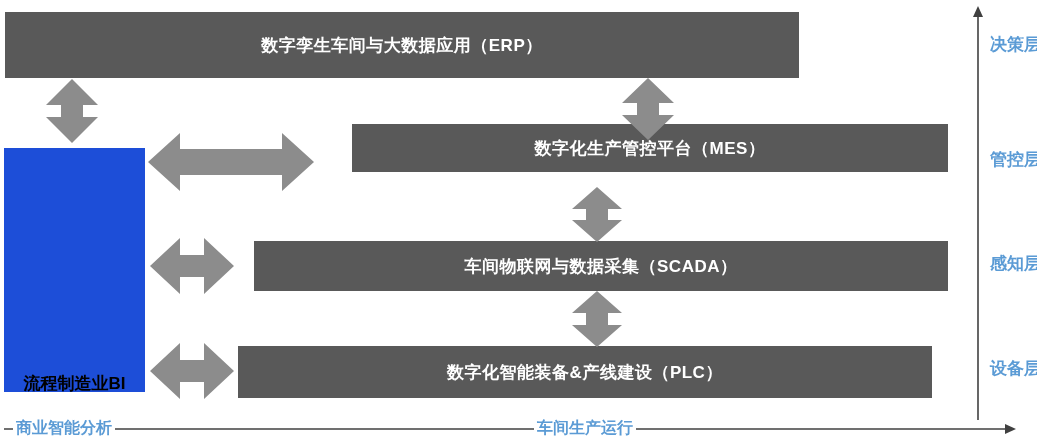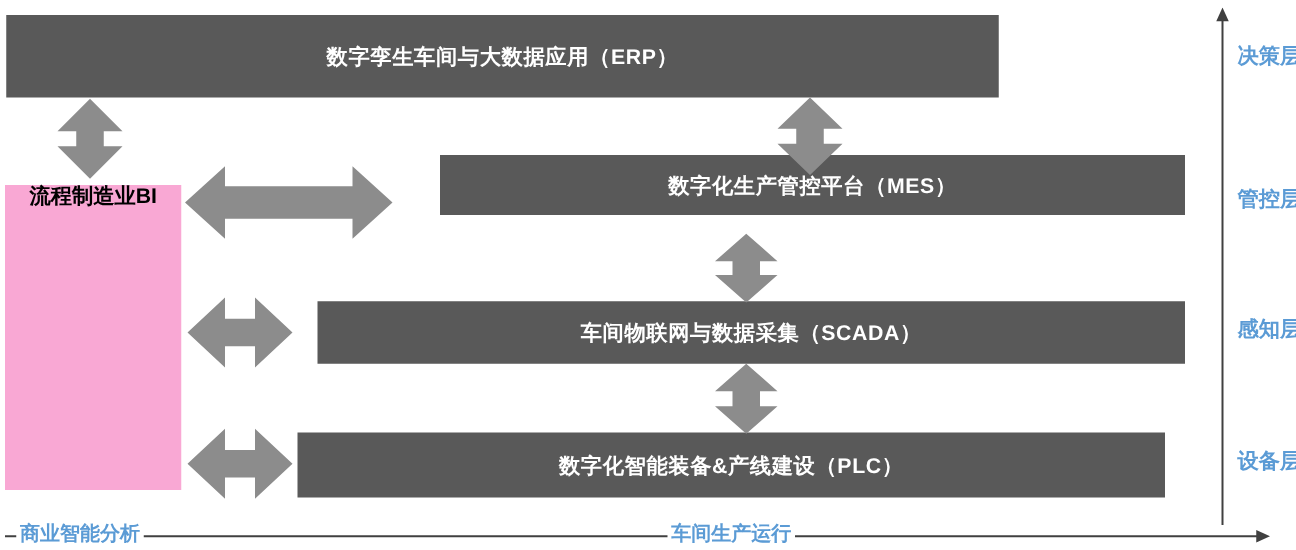--- a/index.html
+++ b/index.html
@@ -40,23 +40,23 @@
   #bar-scada { left: 254px; top: 241px; width: 694px; height: 50px; }
   #bar-plc   { left: 238px; top: 346px; width: 694px; height: 52px; }
 
   
   #box-bi {
     position: absolute;
     left: 4px;
     top: 148px;
     width: 141px;
     height: 244px;
-    background: #f9a8d4;
+    background: #1d4ed8;
     display: flex;
-    align-items: flex-start;
+    align-items: flex-end;
     justify-content: center;
     box-sizing: border-box;
   }
   #box-bi .bi-label {
     color: #000000;
     font-size: 17px;
     font-weight: bold;
     white-space: nowrap;
     line-height: 1;
   }

